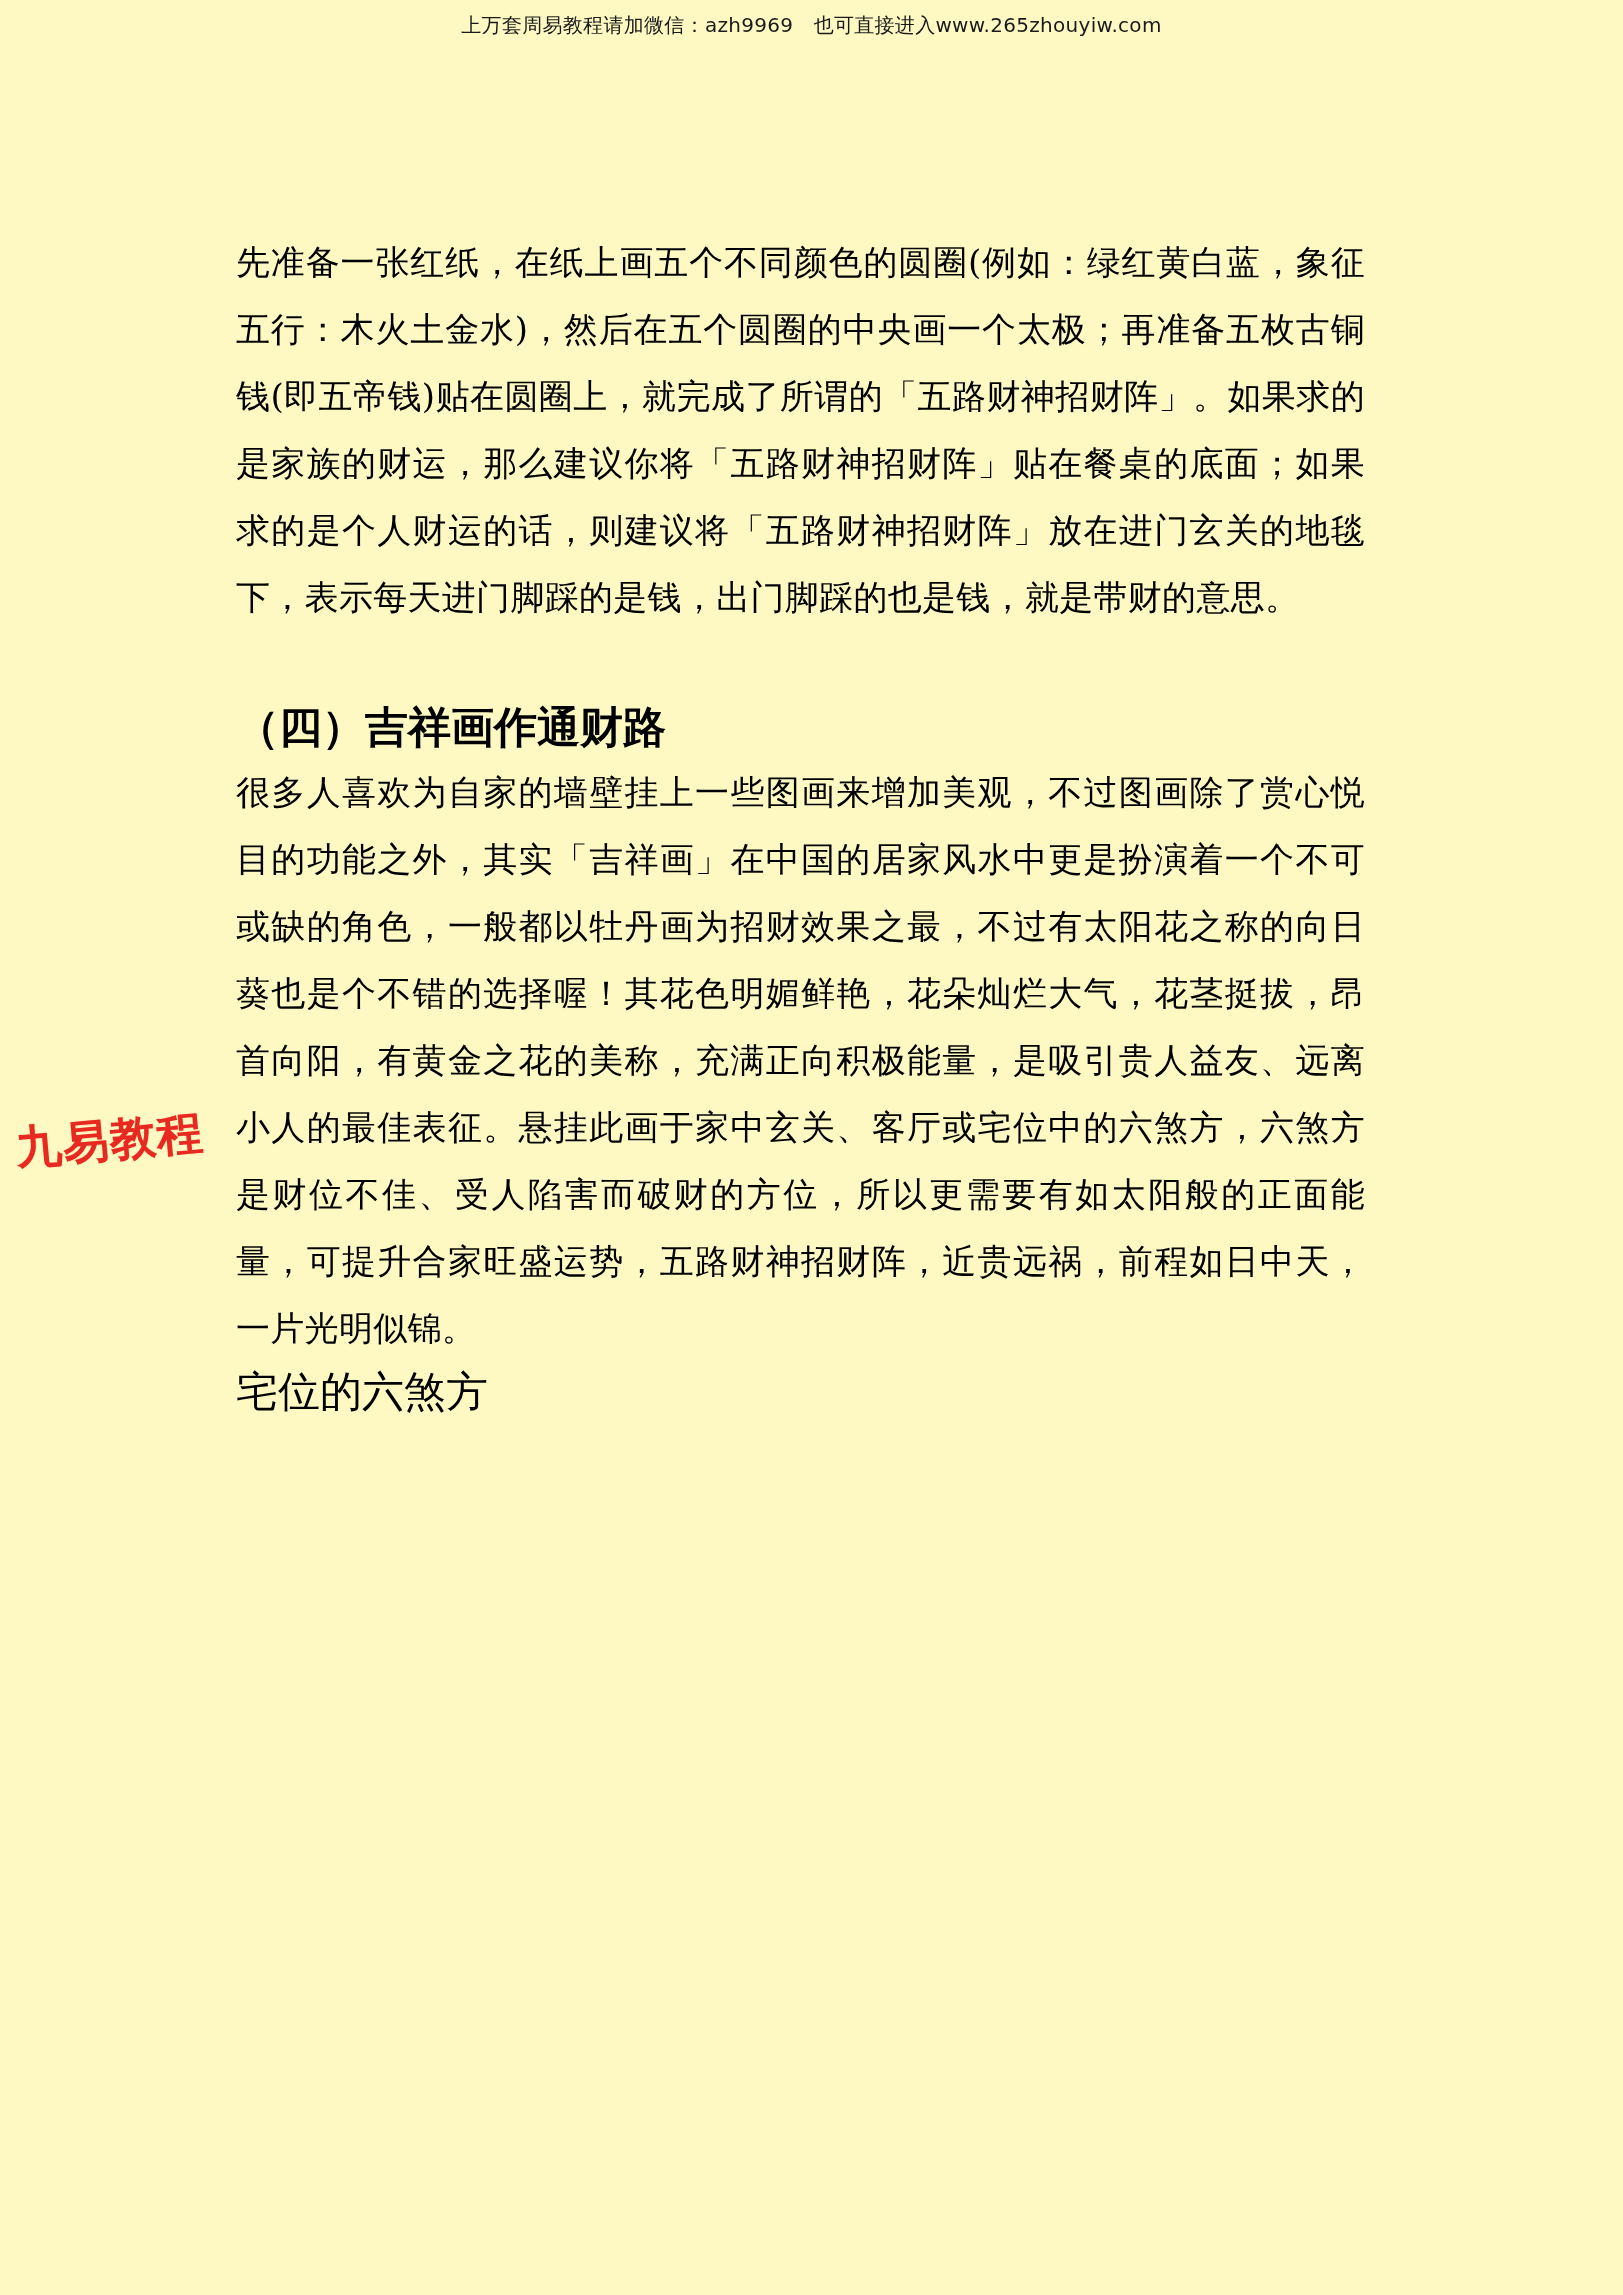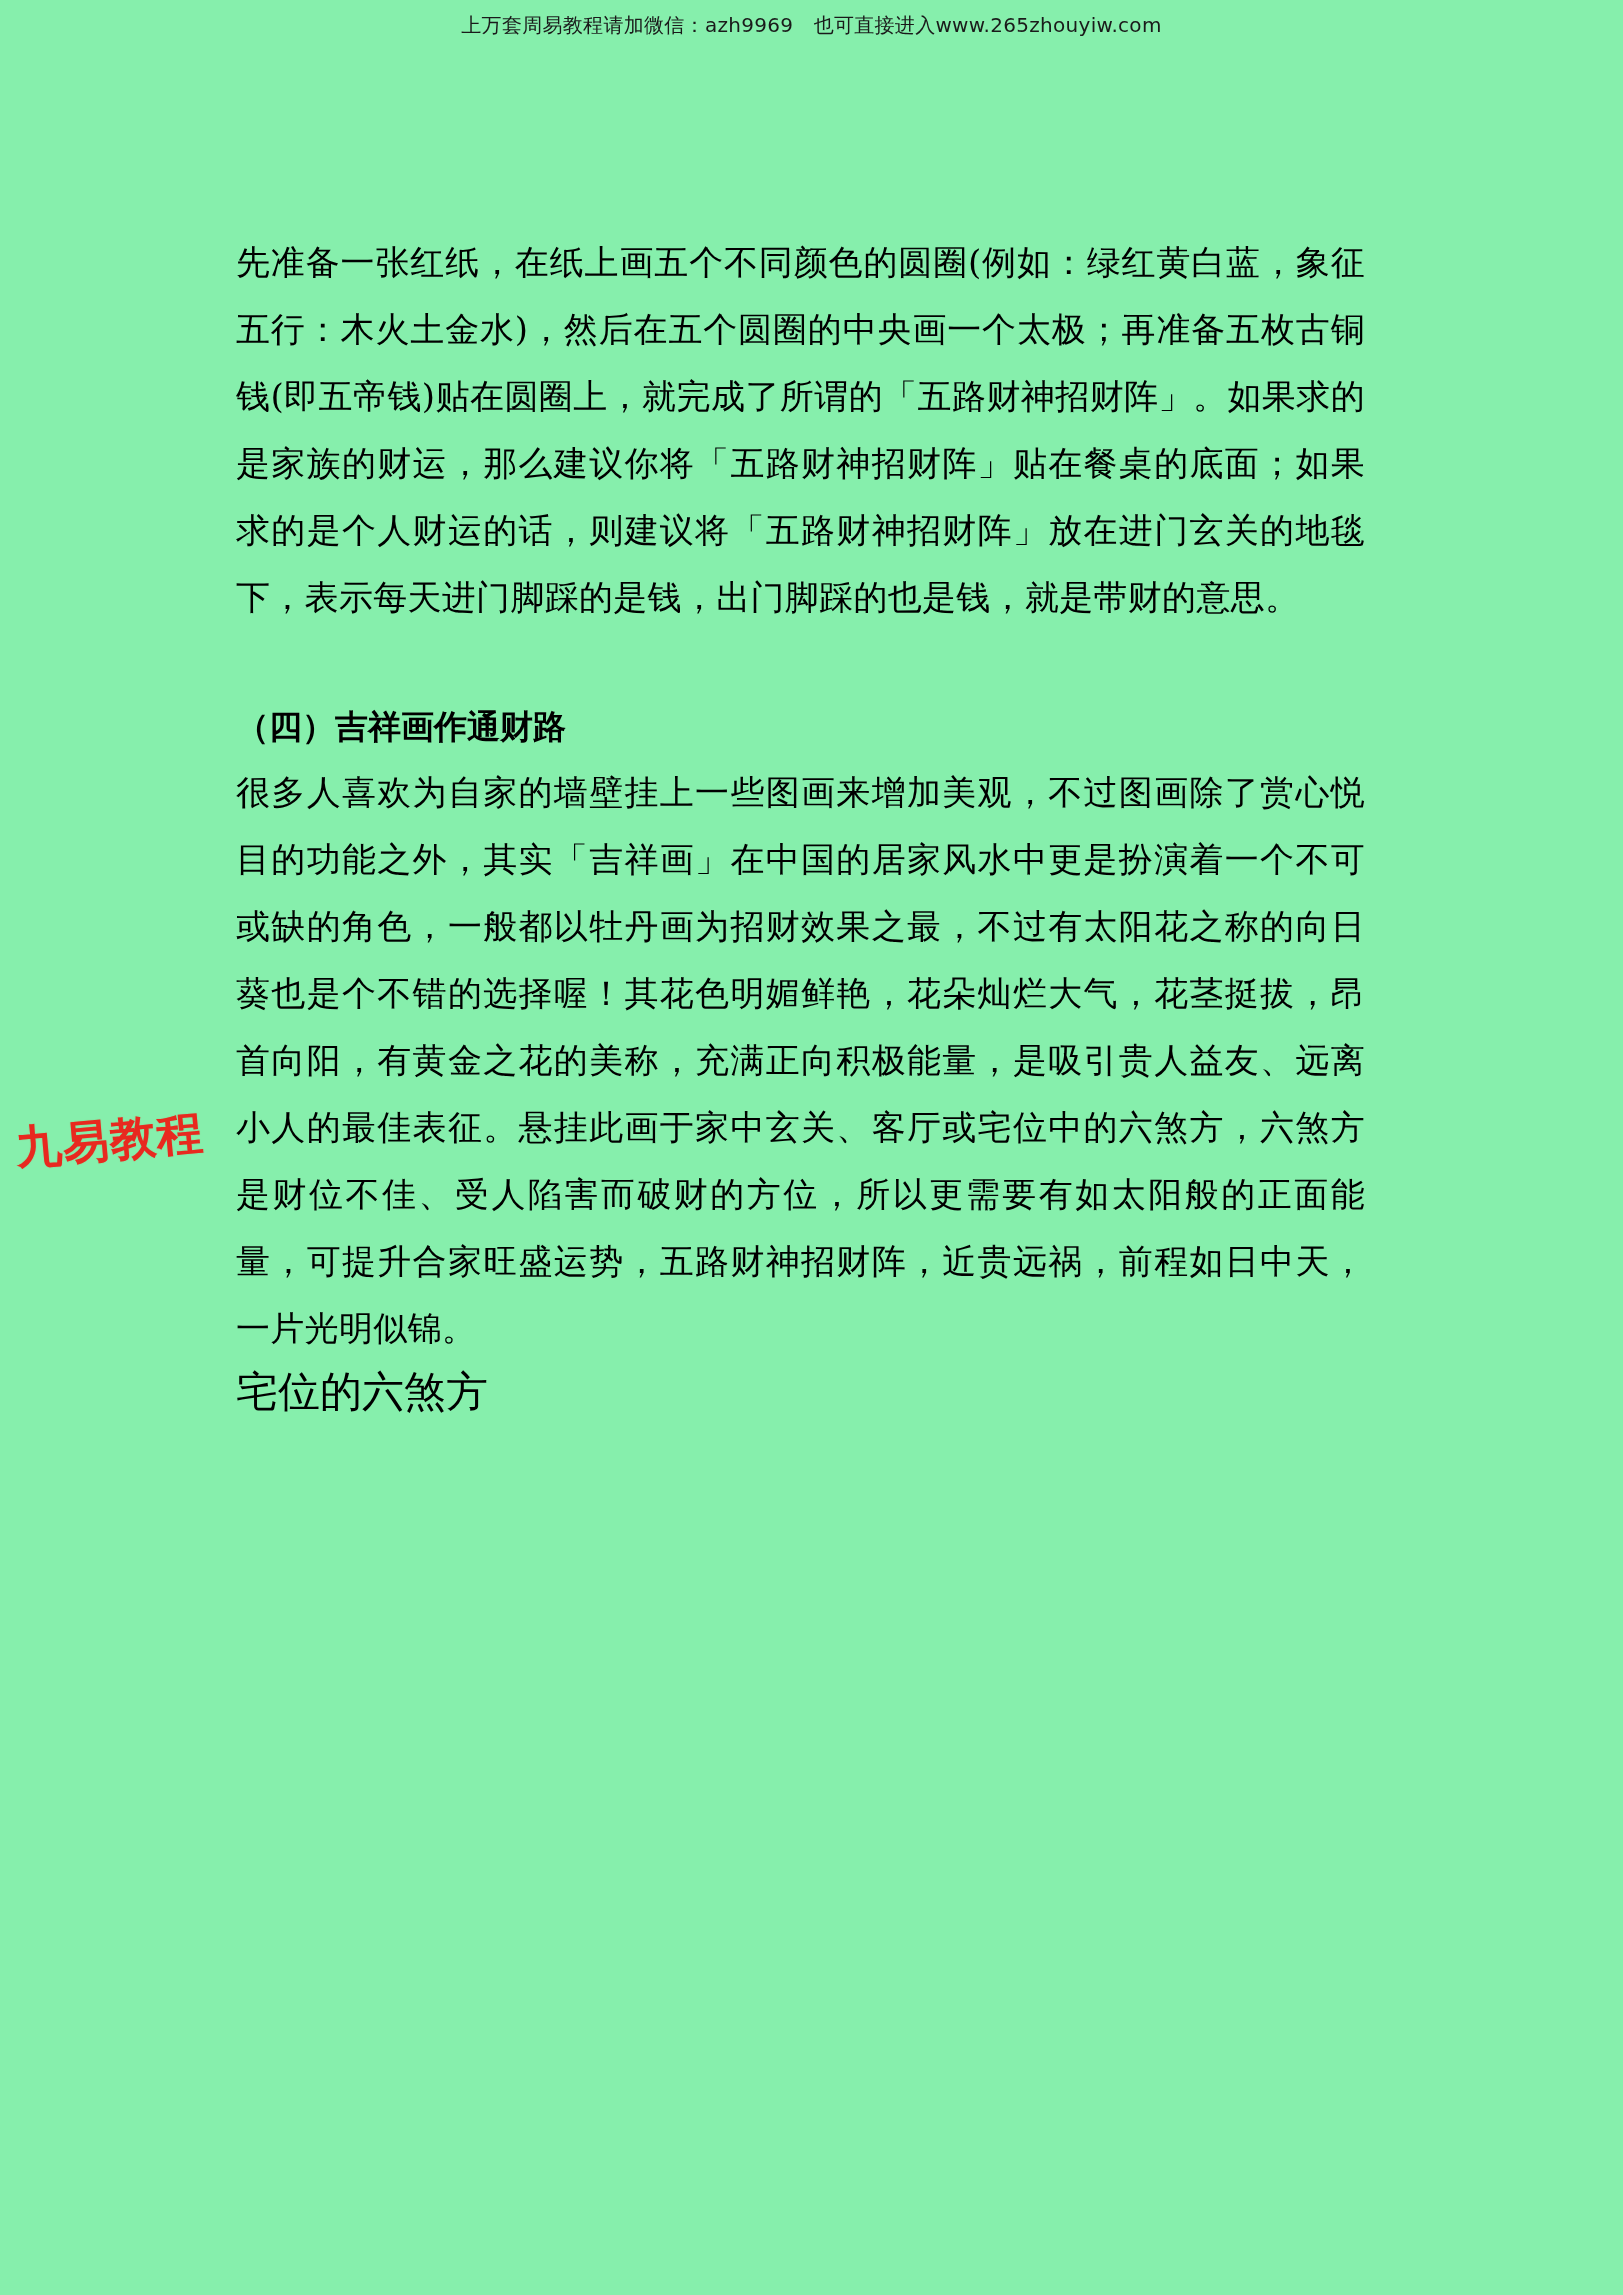--- a/index.html
+++ b/index.html
@@ -12,21 +12,21 @@
     height: 2295px;
     position: relative;
     font-family: "DejaVu Serif", "Liberation Serif", serif;
     color: #000000;
     overflow: hidden;
   }
 
   .page {
     position: absolute;
     inset: 0;
-    background: #86efac;
+    background: #fef9c3;
   }
 
   
   .header-note {
     position: absolute;
     top: 12px;
     left: 0;
     width: 100%;
     text-align: center;
     font-family: "DejaVu Sans", "Liberation Sans", sans-serif;
@@ -52,21 +52,21 @@
     letter-spacing: 0.3px;
     margin: 0;
     color: #000000;
   }
 
   .spacer-lg {
     height: 64px;
   }
 
   .heading {
-    font-size: 33px;
+    font-size: 43px;
     line-height: 64px;
     font-weight: bold;
     margin: 0;
     color: #000000;
   }
 
   .tail-line {
     font-size: 42px;
     line-height: 60px;
     margin: 0;

